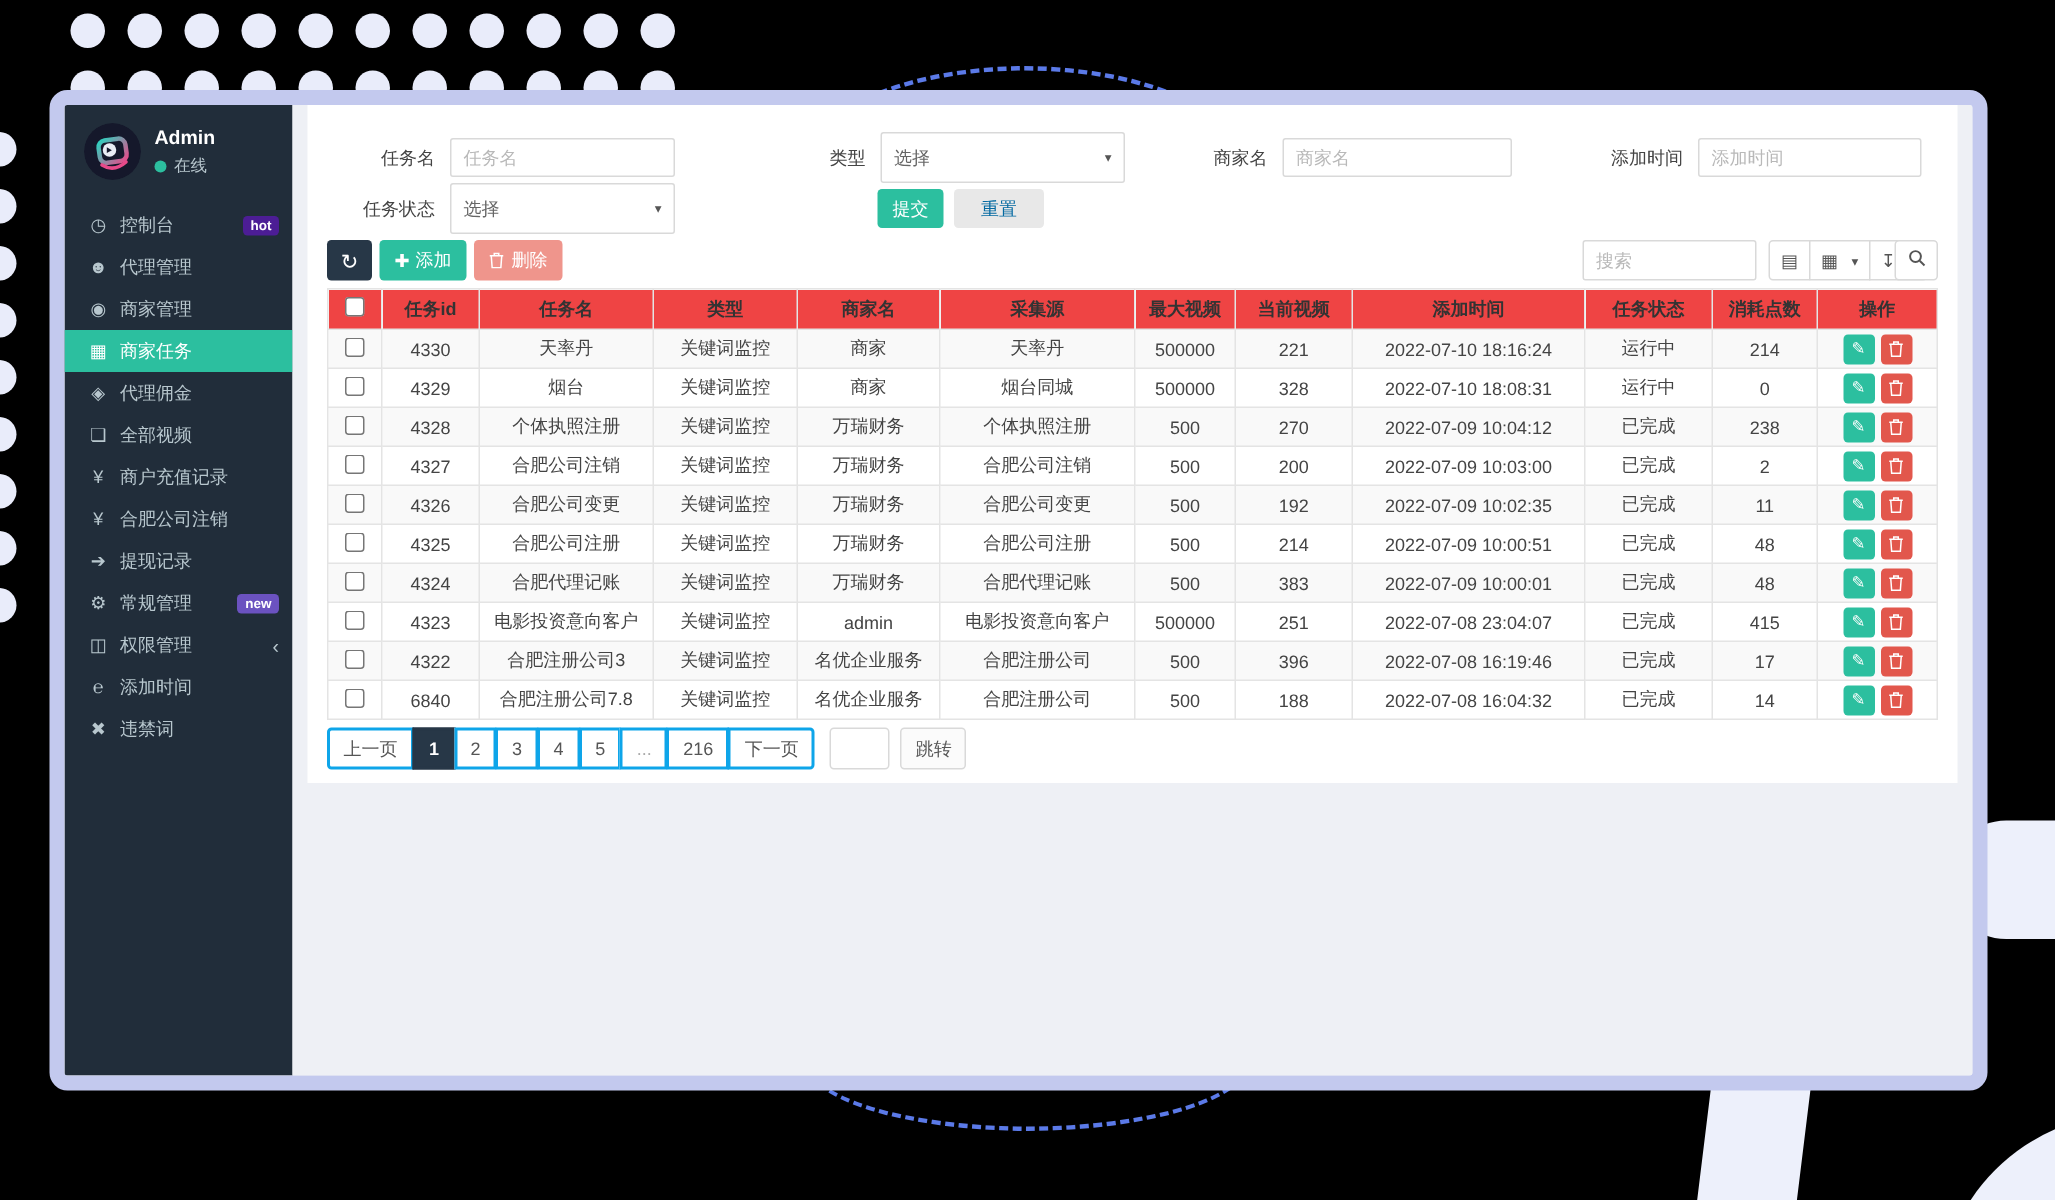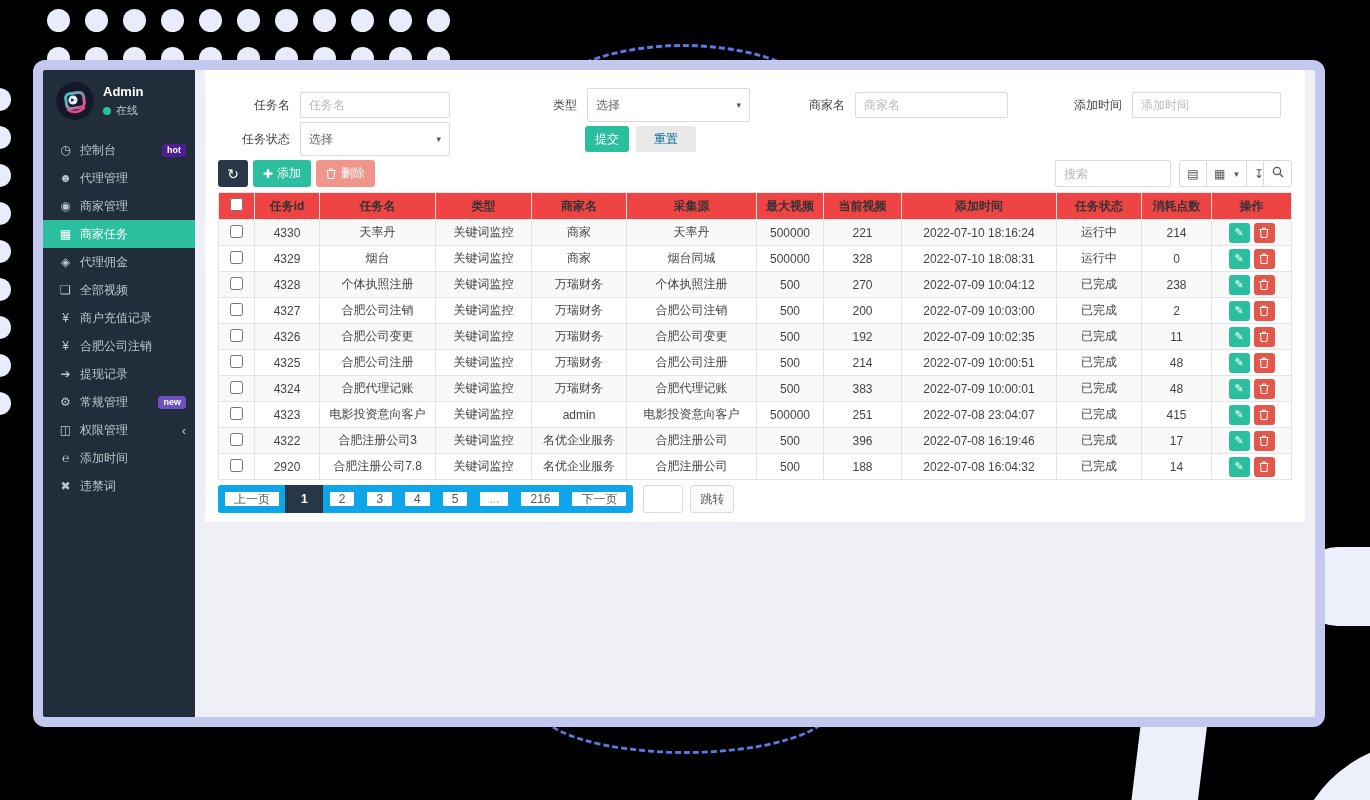--- a/index.html
+++ b/index.html
@@ -87,21 +87,21 @@
   .act-edit { background:#2cbf9f; color:#fff; font-size:11px; margin-right:4px; }
   .act-del  { background:#e2574c; }
 
   
   .pg-row { position:absolute; left:13px; top:415px; width:1073px; height:28px; display:flex;
             align-items:center; justify-content:space-between; }
   .pg-summary { font-size:12px; color:#666; display:flex; align-items:center; gap:6px; }
   .pgsize { border:1px solid #d9d9d9; border-radius:3px; background:#fff; padding:4px 8px; font-size:12px;
             color:#444; display:inline-flex; align-items:center; gap:7px; cursor:pointer; }
   .pager { display:flex; align-items:center; }
-  .pbtn { min-width:28px; height:28px; padding:0 9px; border:7px solid #0ea5e9; background:#fff; color:#555;
+  .pbtn { min-width:28px; height:28px; padding:0 9px; border:2px solid #0ea5e9; background:#fff; color:#555;
           font-size:12px; margin-left:-1px; display:inline-flex; align-items:center; justify-content:center;
           cursor:pointer; }
   .pbtn.first { border-radius:3px 0 0 3px; margin-left:0; }
   .pbtn.last { border-radius:0 3px 3px 0; }
   .pbtn.active { background:#273747; border-color:#273747; color:#fff; font-weight:bold; }
   .pbtn.ellipsis { color:#aaa; cursor:default; }
   .jump-input { width:40px; height:28px; border:1px solid #d9d9d9; border-radius:3px; margin-left:10px;
                 font-size:12px; padding:0 5px; outline:none; }
   .btn-jump { height:28px; padding:0 9px; border:1px solid #d9d9d9; background:#fbfbfb; color:#555;
               border-radius:3px; font-size:12px; margin-left:7px; cursor:pointer; }
@@ -481,21 +481,21 @@
                 <td><button class="act-btn act-edit">
                     <span>✎</span>
                   </button><button class="act-btn act-del">
                     <svg width="10" height="11" viewBox="0 0 10 11">
                       <path d="M0.5 2.5h9M3.5 2.5v-1.5h3v1.5M1.5 2.5l0.6 8h5.8l0.6-8" stroke="#fff" fill="none"></path>
                     </svg>
                   </button></td>
               </tr>
               <tr>
                 <td><input type="checkbox" style=""></td>
-                <td>2920</td>
+                <td>6840</td>
                 <td>合肥注册公司7.8</td>
                 <td>关键词监控</td>
                 <td>名优企业服务</td>
                 <td>合肥注册公司</td>
                 <td>500</td>
                 <td>188</td>
                 <td>2022-07-08 16:04:32</td>
                 <td class="st-done">已完成</td>
                 <td>14</td>
                 <td><button class="act-btn act-edit">

